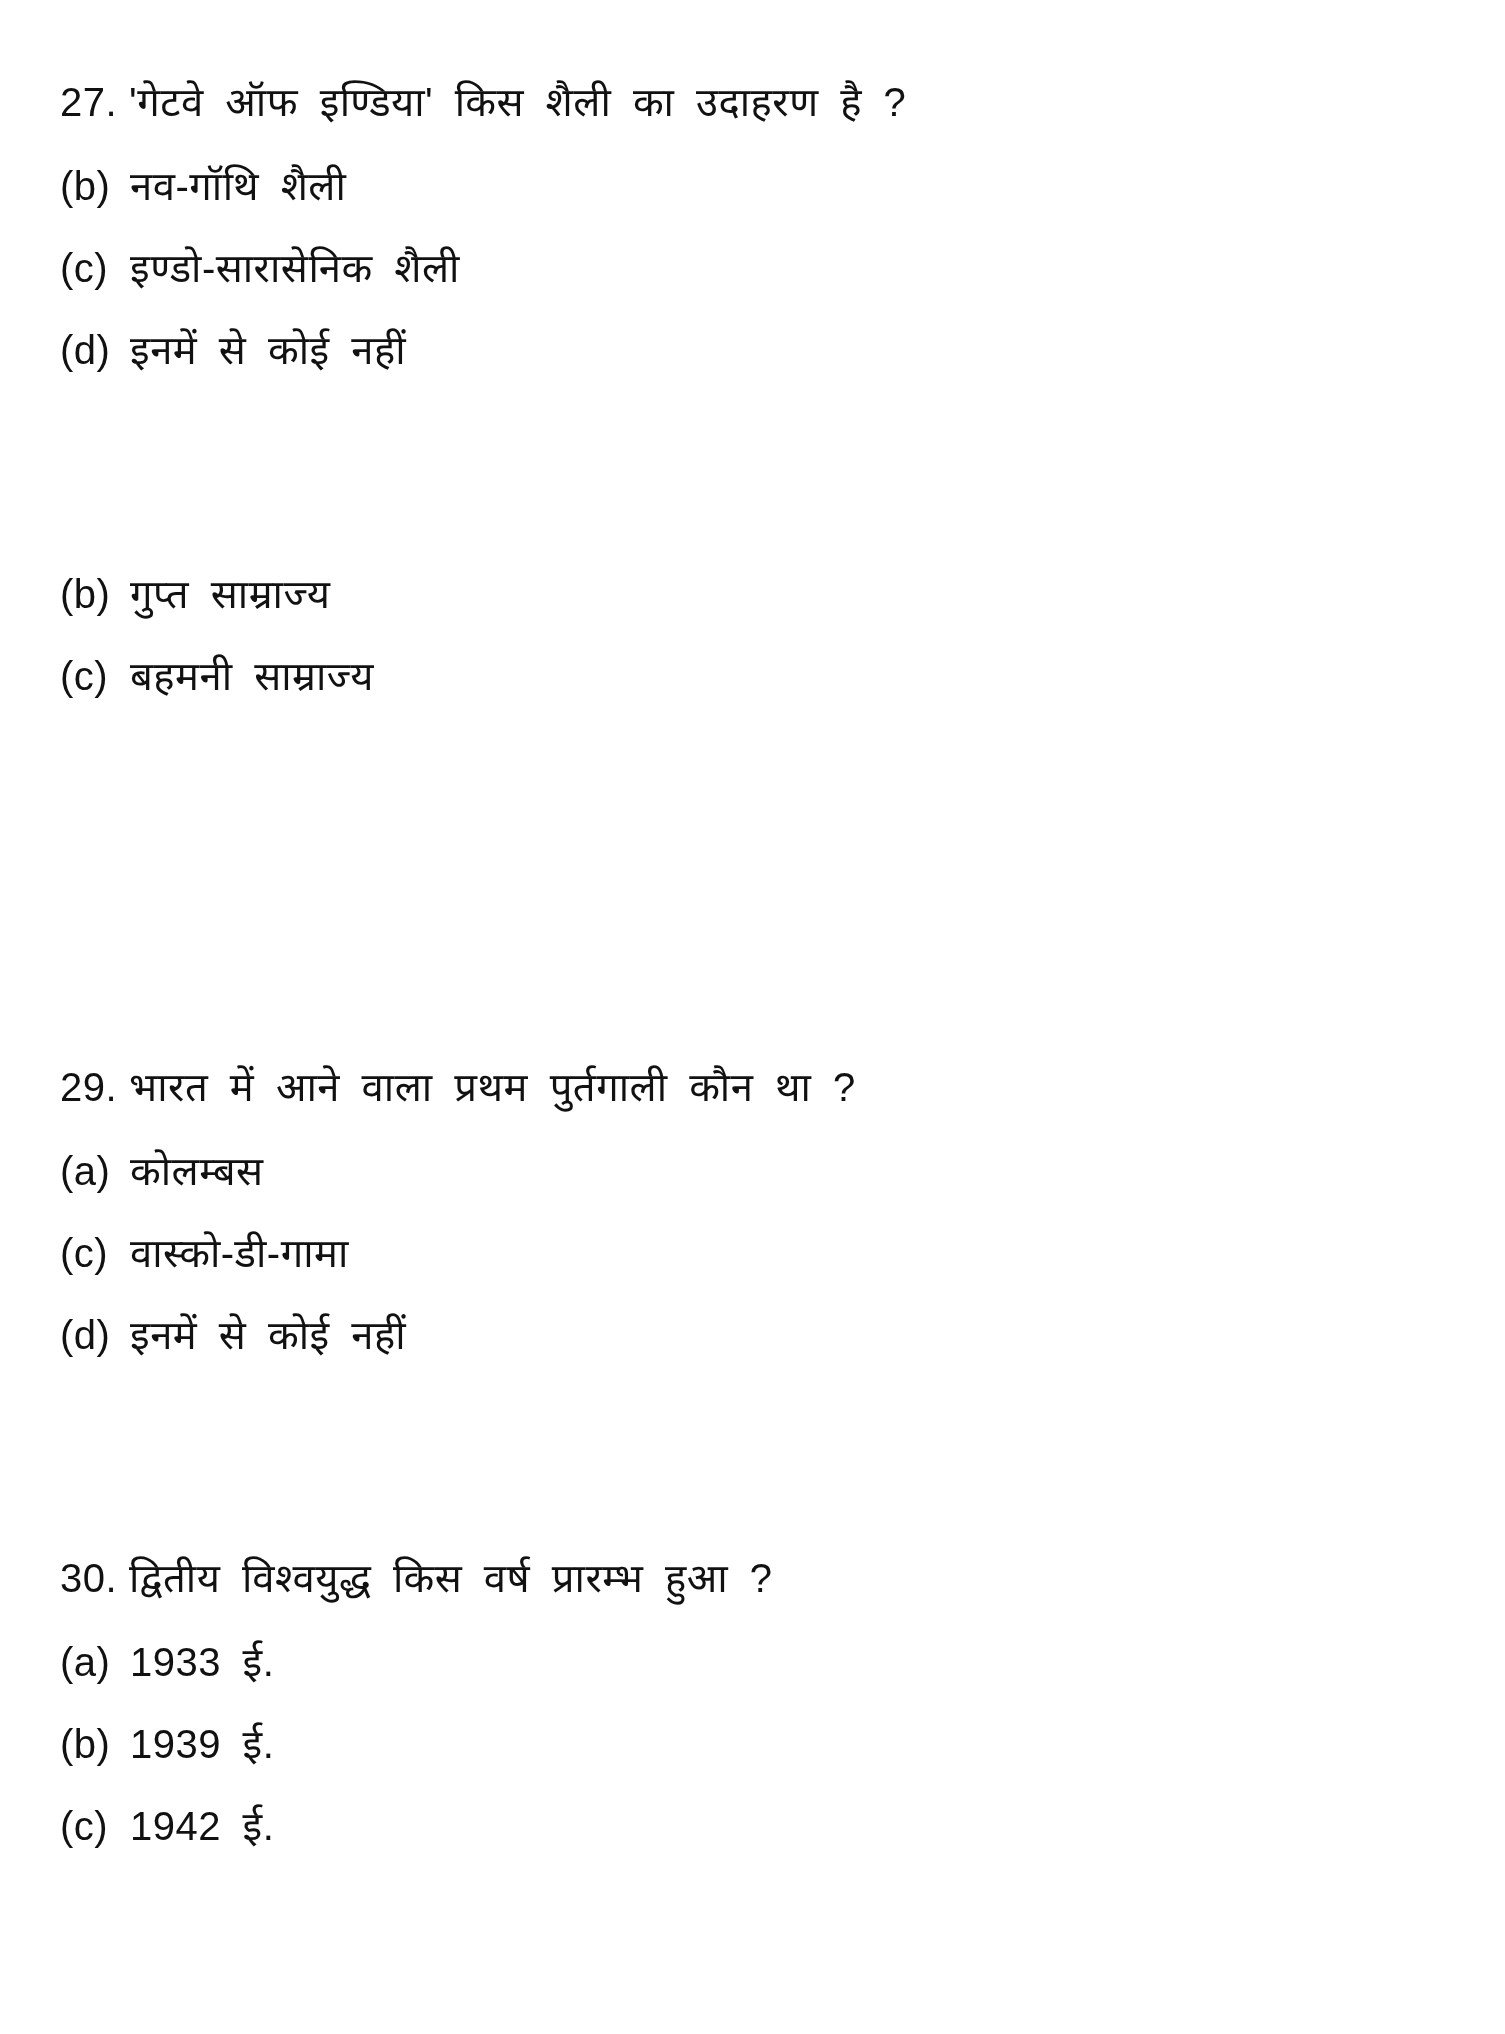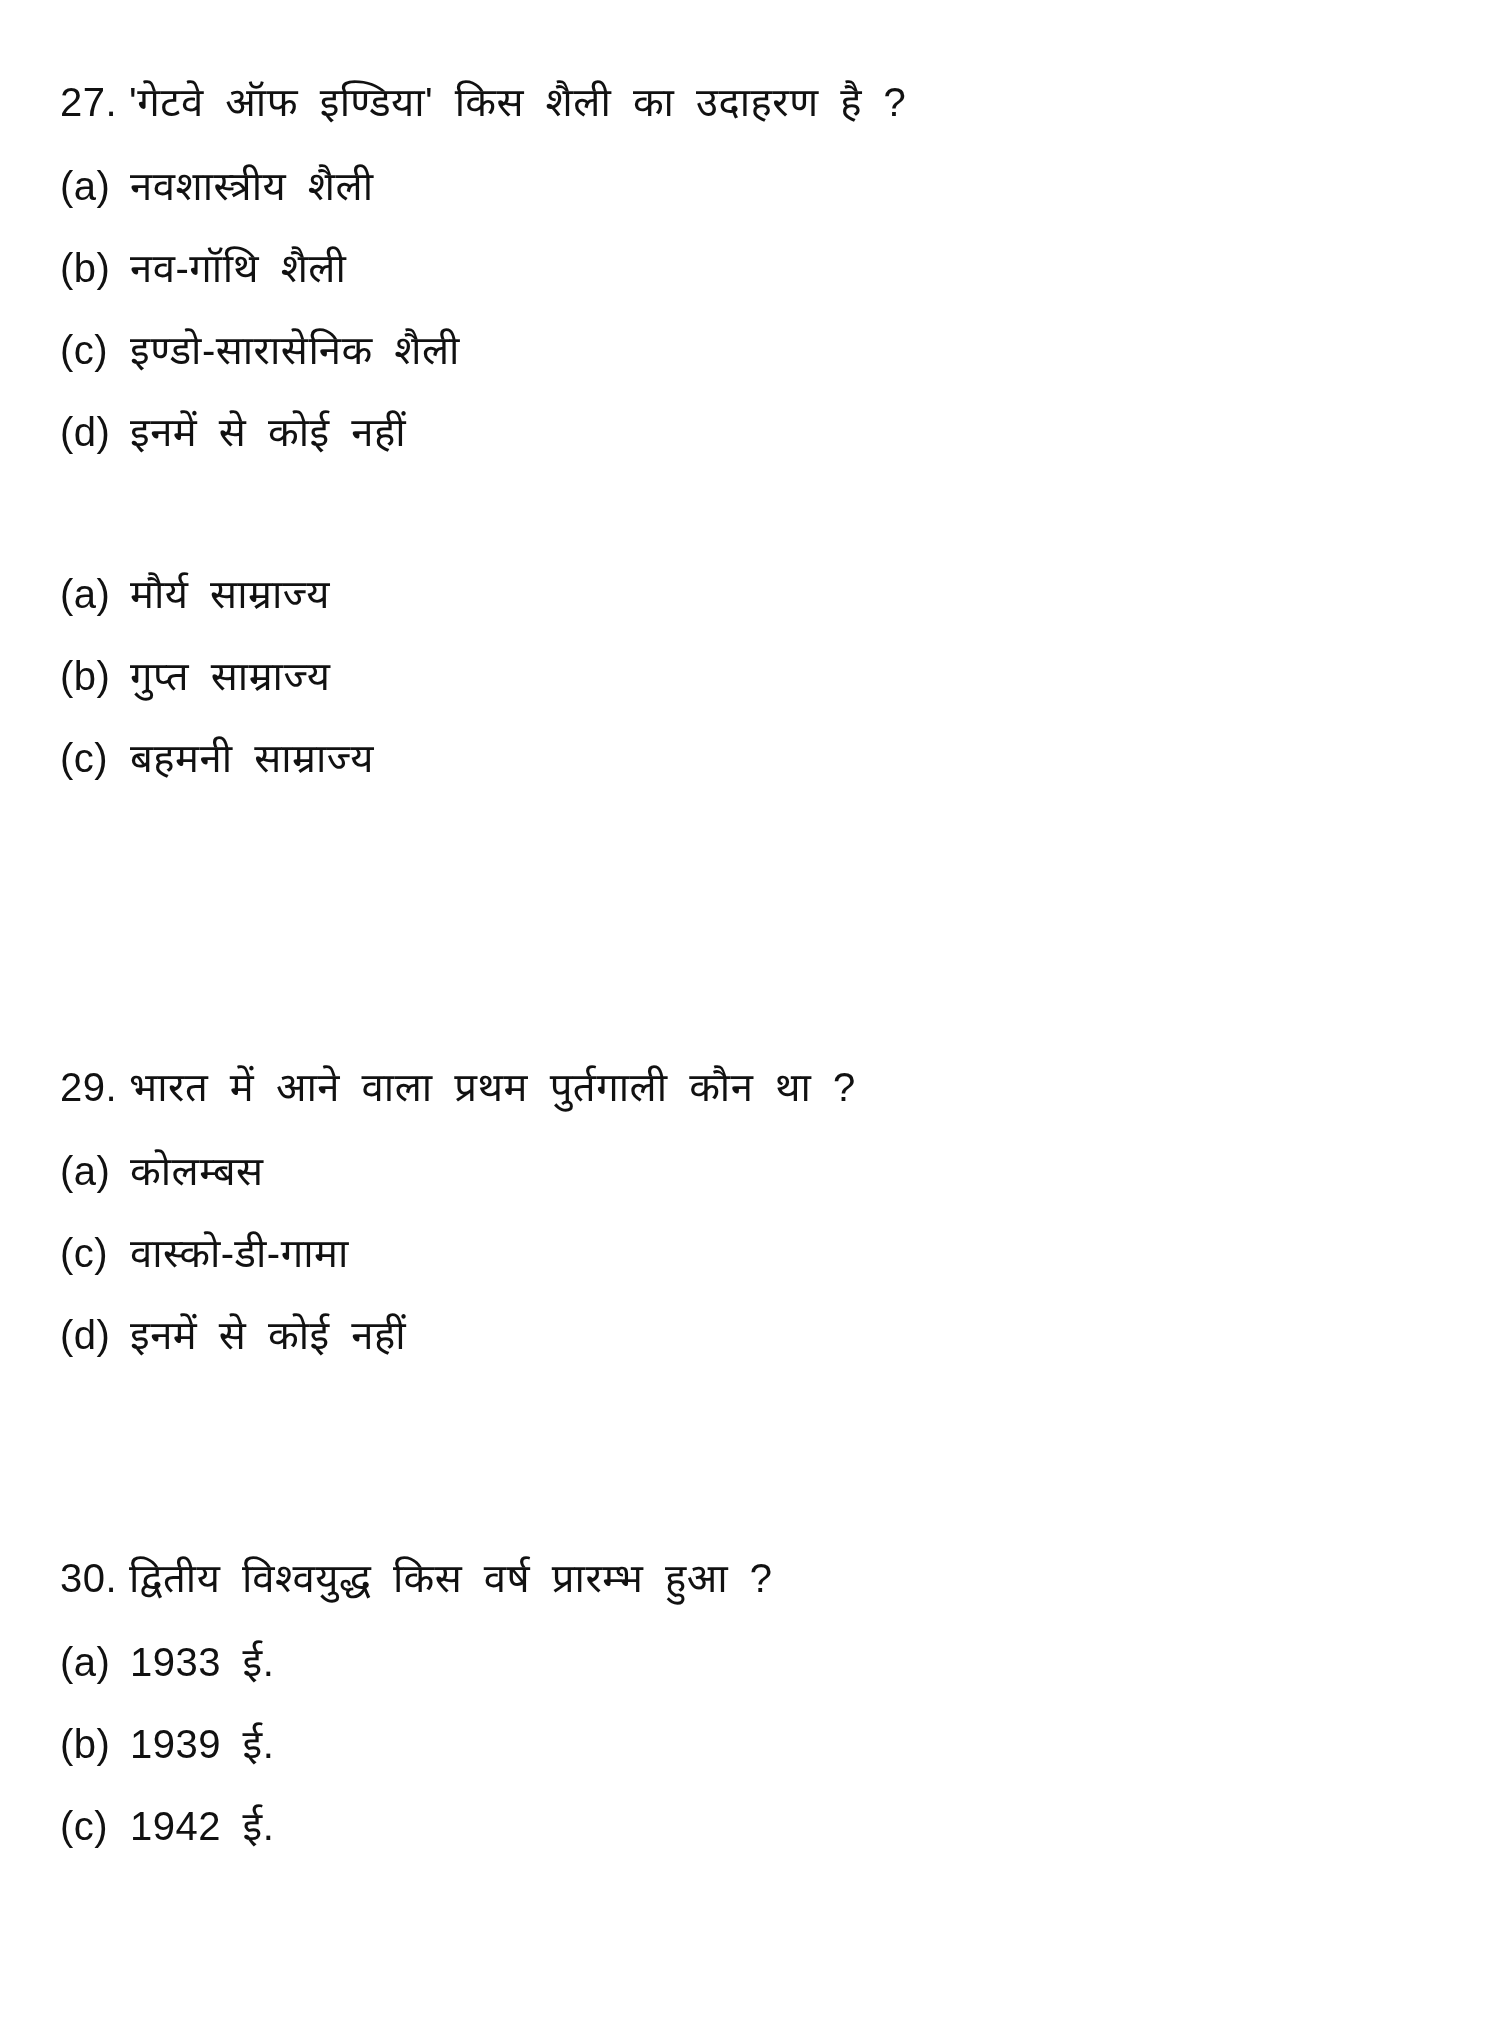--- a/index.html
+++ b/index.html
@@ -44,37 +44,31 @@
 </head>
 <body>
 
 <div class="page">
 
   <div class="question-block" style="top:61px;">
     <div class="line q-line word-space">
       <span class="q-num">27.</span><span>'गेटवे ऑफ इण्डिया' किस शैली का उदाहरण है ?</span>
     </div>
     <div class="line word-space">
-      <span class="opt-label">(a)</span><span class="opt-text">नवशास्त्रीय शैली</span>
-    </div>
-    <div class="line word-space">
       <span class="opt-label">(b)</span><span class="opt-text">नव-गॉथि शैली</span>
     </div>
     <div class="line word-space">
       <span class="opt-label">(c)</span><span class="opt-text">इण्डो-सारासेनिक शैली</span>
     </div>
     <div class="line word-space">
       <span class="opt-label">(d)</span><span class="opt-text">इनमें से कोई नहीं</span>
     </div>
   </div>
 
   <div class="question-block" style="top:553px;">
-    <div class="line word-space">
-      <span class="opt-label">(a)</span><span class="opt-text">मौर्य साम्राज्य</span>
-    </div>
     <div class="line word-space">
       <span class="opt-label">(b)</span><span class="opt-text">गुप्त साम्राज्य</span>
     </div>
     <div class="line word-space">
       <span class="opt-label">(c)</span><span class="opt-text">बहमनी साम्राज्य</span>
     </div>
   </div>
 
   <div class="question-block" style="top:1046px;">
     <div class="line q-line word-space">

